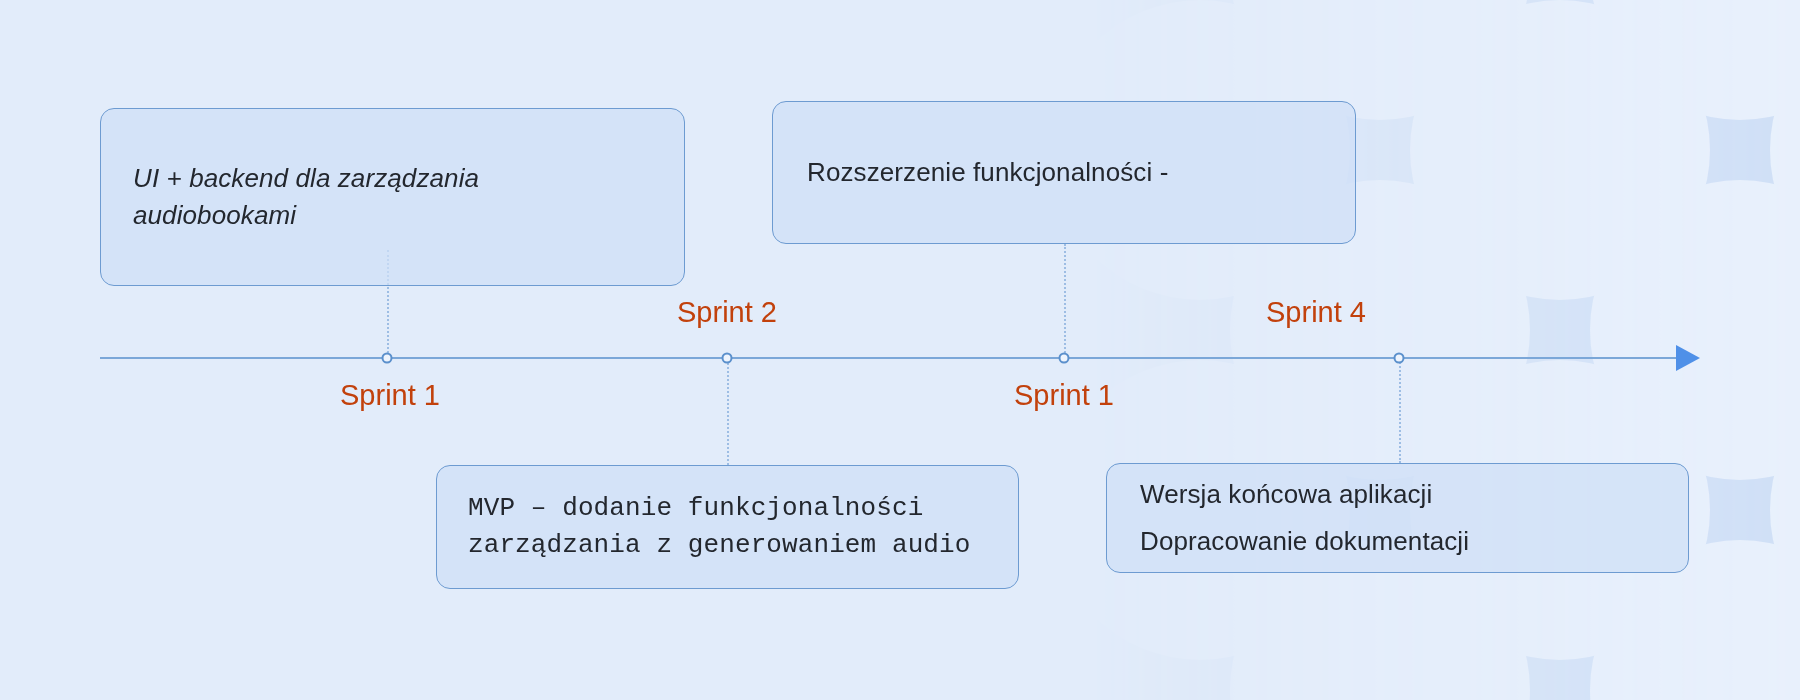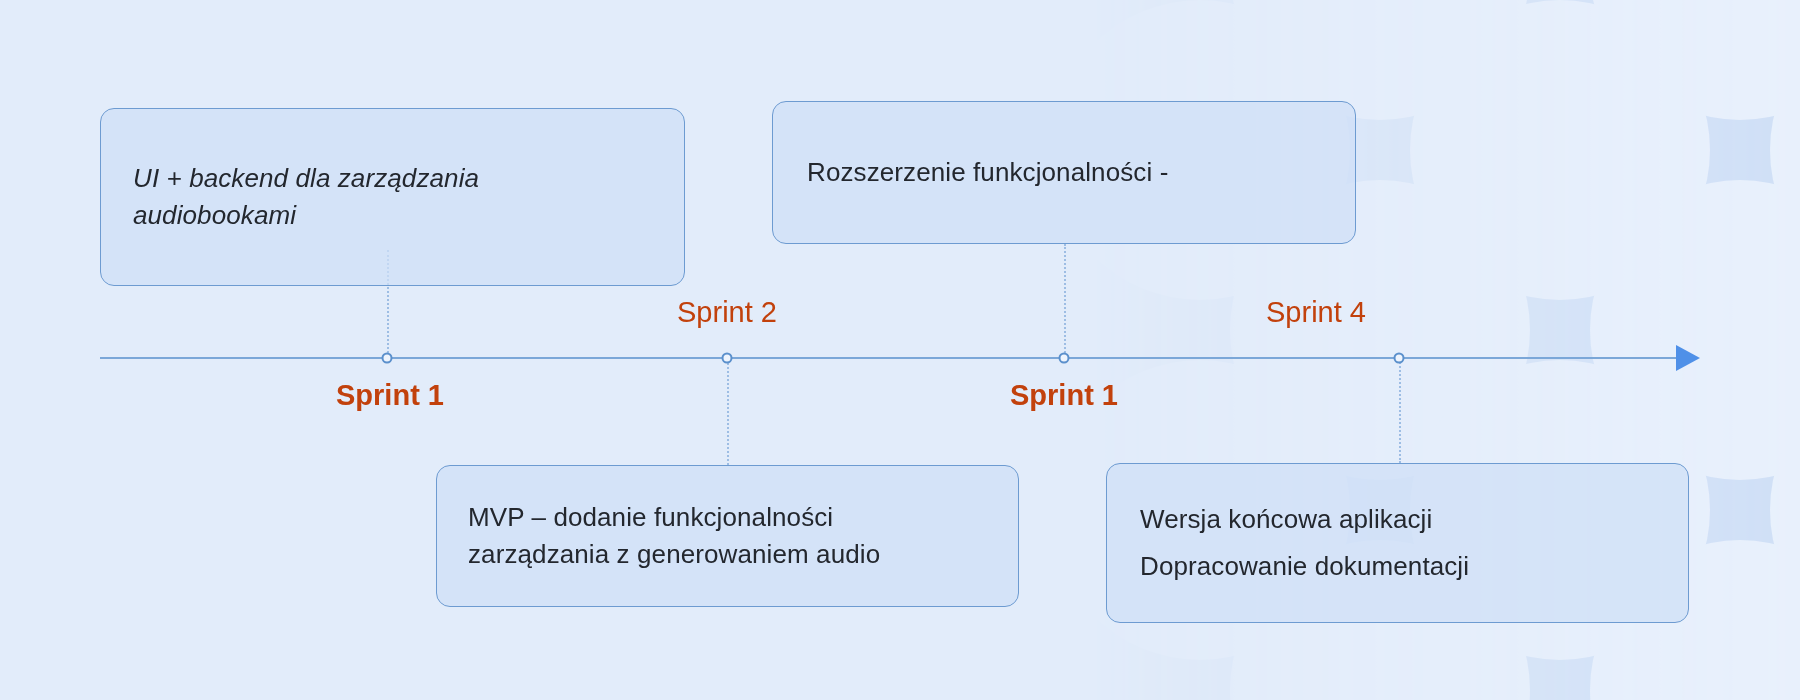--- a/index.html
+++ b/index.html
@@ -34,22 +34,22 @@
     letter-spacing: 0.1px;
     display: flex;
     flex-direction: column;
     justify-content: center;
   }
   .milestone-box .line {
     white-space: nowrap;
   }
   .box-1 { left: 100px; top: 108px; width: 585px; height: 178px; padding: 0 0 0 32px; font-style: italic; }
   .box-2 { left: 772px; top: 101px; width: 584px; height: 143px; padding: 0 0 0 34px; gap: 48px; }
-  .box-3 { left: 436px; top: 465px; width: 583px; height: 142px; padding: 0 0 0 31px; }
-  .box-4 { left: 1106px; top: 463px; width: 583px; height: 160px; padding: 0 0 0 33px; }
+  .box-3 { left: 436px; top: 465px; width: 583px; height: 124px; padding: 0 0 0 31px; font-family: Liberation Mono, monospace; }
+  .box-4 { left: 1106px; top: 463px; width: 583px; height: 110px; padding: 0 0 0 33px; }
   .box-4 .line { margin: 5px 0; }
 
   .connector {
     position: absolute;
     width: 0;
     border-left: 2px dotted #9dbde4;
   }
   .timeline-axis {
     position: absolute;
     left: 100px;
@@ -78,21 +78,21 @@
     background: #eef4fd;
     transform: translate(-50%, -50%);
   }
   .sprint-label {
     position: absolute;
     font-size: 29px;
     color: #c2410c;
     white-space: nowrap;
     transform: translateX(-50%);
   }
-  .sprint-label.bold { font-weight: bold; }
+  .sprint-label.bold { font-weight: normal; }
 </style>
 </head>
 <body>
 
 <div id="canvas">
 
   <svg id="bg-pattern" viewBox="0 0 1800 700" xmlns="http://www.w3.org/2000/svg">
     <defs>
       <clipPath id="clipRight">
         <rect x="1090" y="0" width="710" height="700"></rect>

